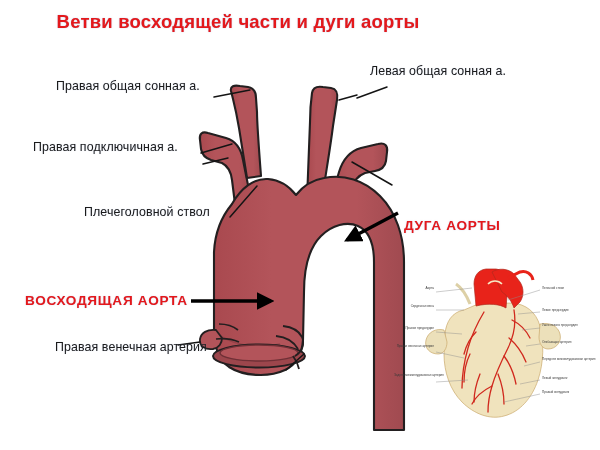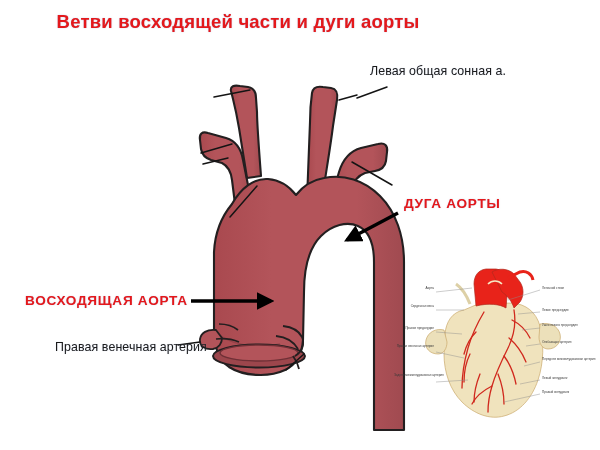--- a/index.html
+++ b/index.html
@@ -156,24 +156,27 @@
   <svg class="layer" viewBox="0 0 600 450">
     <defs>
       <marker id="headBlack" markerWidth="5.2" markerHeight="5.2" refX="4.2" refY="2.6" orient="auto">
         <path d="M0,0 L5.2,2.6 L0,5.2 Z" fill="#000000"></path>
       </marker>
     </defs>
     <line x1="398" y1="213" x2="347" y2="240" stroke="#000" stroke-width="3.4" marker-end="url(#headBlack)"></line>
     <line x1="191" y1="301" x2="271" y2="301" stroke="#000" stroke-width="3.4" marker-end="url(#headBlack)"></line>
   </svg>
 
+  <div class="lbl" style="left:56px;  top:79px;">Правая общая сонная а.</div>
+  <div class="lbl" style="left:33px;  top:140px;">Правая подключичная а.</div>
+  <div class="lbl" style="left:84px;  top:205px;">Плечеголовной ствол</div>
 
   <div class="lbl" style="left:361px; top:64px;margin-left:9px;">Левая общая сонная а.</div>
 
-  <div class="lbl-red" style="left:404px; top:196px;">ДУГА  АОРТЫ</div>
+  <div class="lbl-red" style="left:404px; top:218px;">ДУГА  АОРТЫ</div>
   <div class="lbl-red" style="left:25px;  top:293px;">ВОСХОДЯЩАЯ  АОРТА</div>
 
   <div class="lbl" style="left:55px;  top:340px;">Правая венечная артерия</div>
 
   <div class="inset">
     <svg viewBox="0 0 206 186">
 
       <g stroke="#caa96b" stroke-width=".7">
         <path d="M72,48 C60,50 54,60 53,72 L52,92 C52,110 58,128 70,140
                  C82,152 98,158 112,154 C128,150 140,136 146,118

